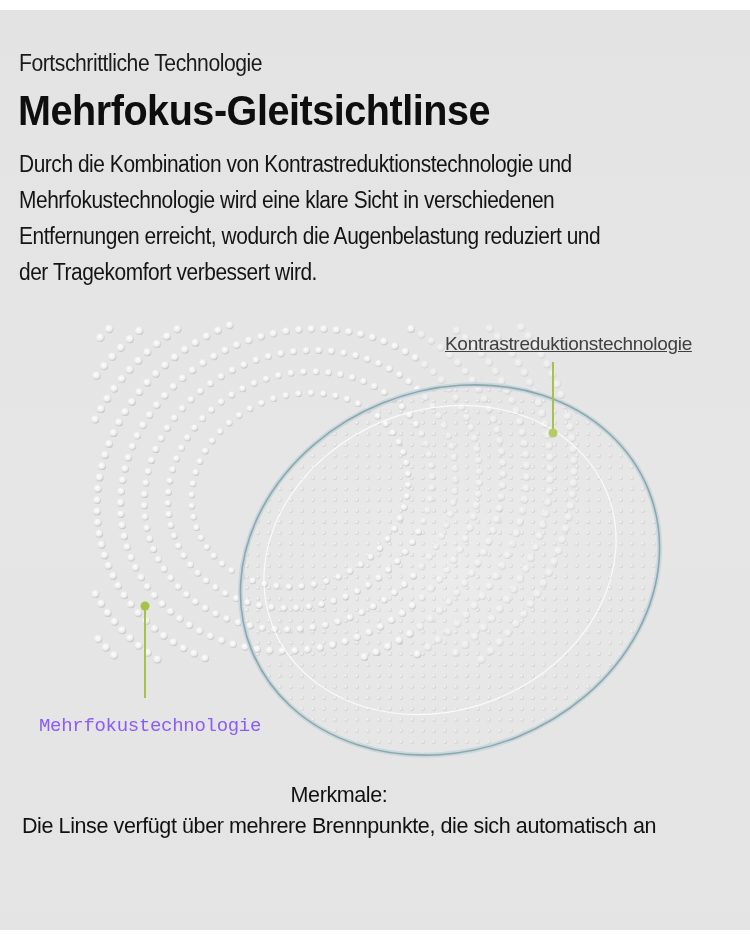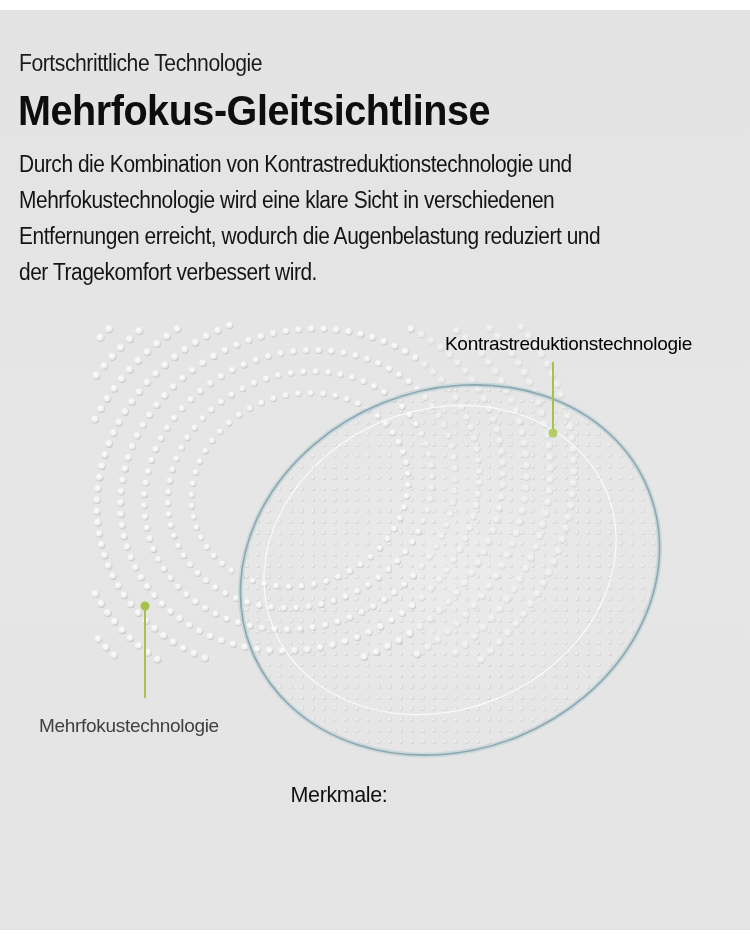--- a/index.html
+++ b/index.html
@@ -20,26 +20,26 @@
     color: #0e0e0e; letter-spacing: -0.5px; transform: scaleX(0.92); transform-origin: left top;
   }
   .intro {
     position: absolute; left: 19px; top: 146px; width: 760px; font-size: 23.5px;
     line-height: 36px; color: #141414; letter-spacing: -0.5px;
     transform: scaleX(0.89); transform-origin: left top;
   }
   .intro span { display: block; white-space: nowrap; }
   .illustration { position: absolute; left: 0; top: 300px; width: 750px; height: 480px; }
   .label-right {
-    position: absolute; left: 445px; top: 333px; font-size: 19px; color: #000000;
-    letter-spacing: -0.3px; white-space: nowrap;
+    position: absolute; left: 445px; top: 333px; font-size: 19px; color: #404040;
+    letter-spacing: -0.3px; white-space: nowrap; text-decoration: underline;
   }
   .label-left {
-    position: absolute; left: 39px; top: 715px; font-size: 19px; color: #404040;
-    letter-spacing: -0.3px; white-space: nowrap;
+    position: absolute; left: 39px; top: 715px; font-size: 19px; color: #8b5cf6;
+    letter-spacing: -0.3px; white-space: nowrap; font-family: Liberation Mono, monospace;
   }
   .features {
     position: absolute; left: 0; top: 780px; width: 678px; text-align: center;
     font-size: 21.5px; line-height: 31px; color: #111; letter-spacing: -0.4px;
   }
   .features span { display: block; white-space: nowrap; }
 </style>
 </head>
 <body>
 
@@ -589,13 +589,14 @@
     <circle cx="145" cy="606" r="4.5" fill="#a6c24a"></circle>
     <line x1="145" y1="606" x2="145" y2="698" stroke="#a6c24a" stroke-width="2"></line>
   </g>
 </svg>
 
 <div class="label-right">Kontrastreduktionstechnologie</div>
 <div class="label-left">Mehrfokustechnologie</div>
 
 <div class="features">
   <span>Merkmale:</span>
+  <span>Die Linse verfügt über mehrere Brennpunkte, die sich automatisch an</span>
 </div>
 
 </body></html>

